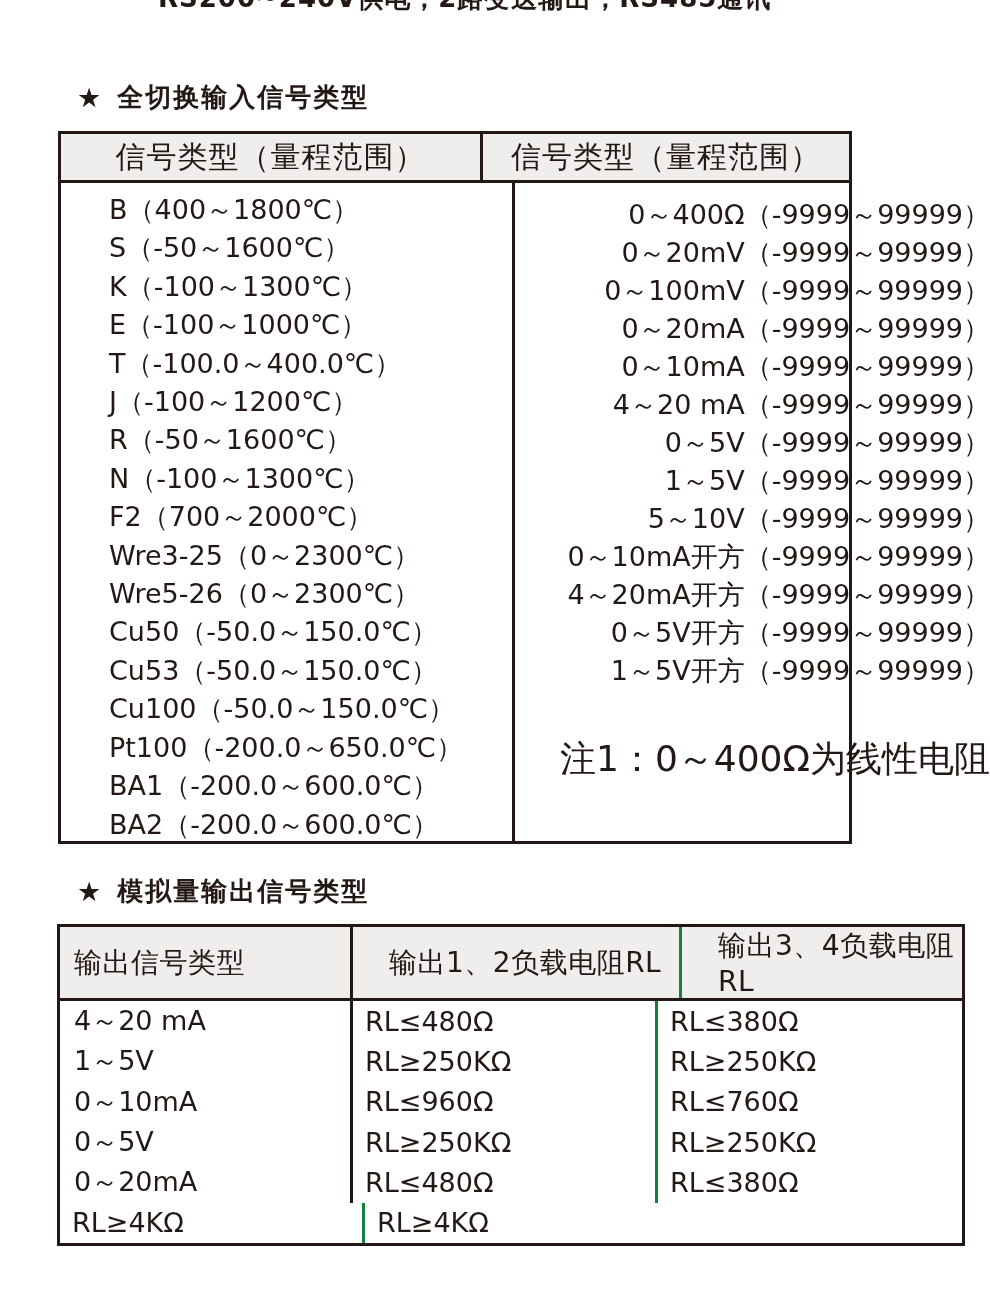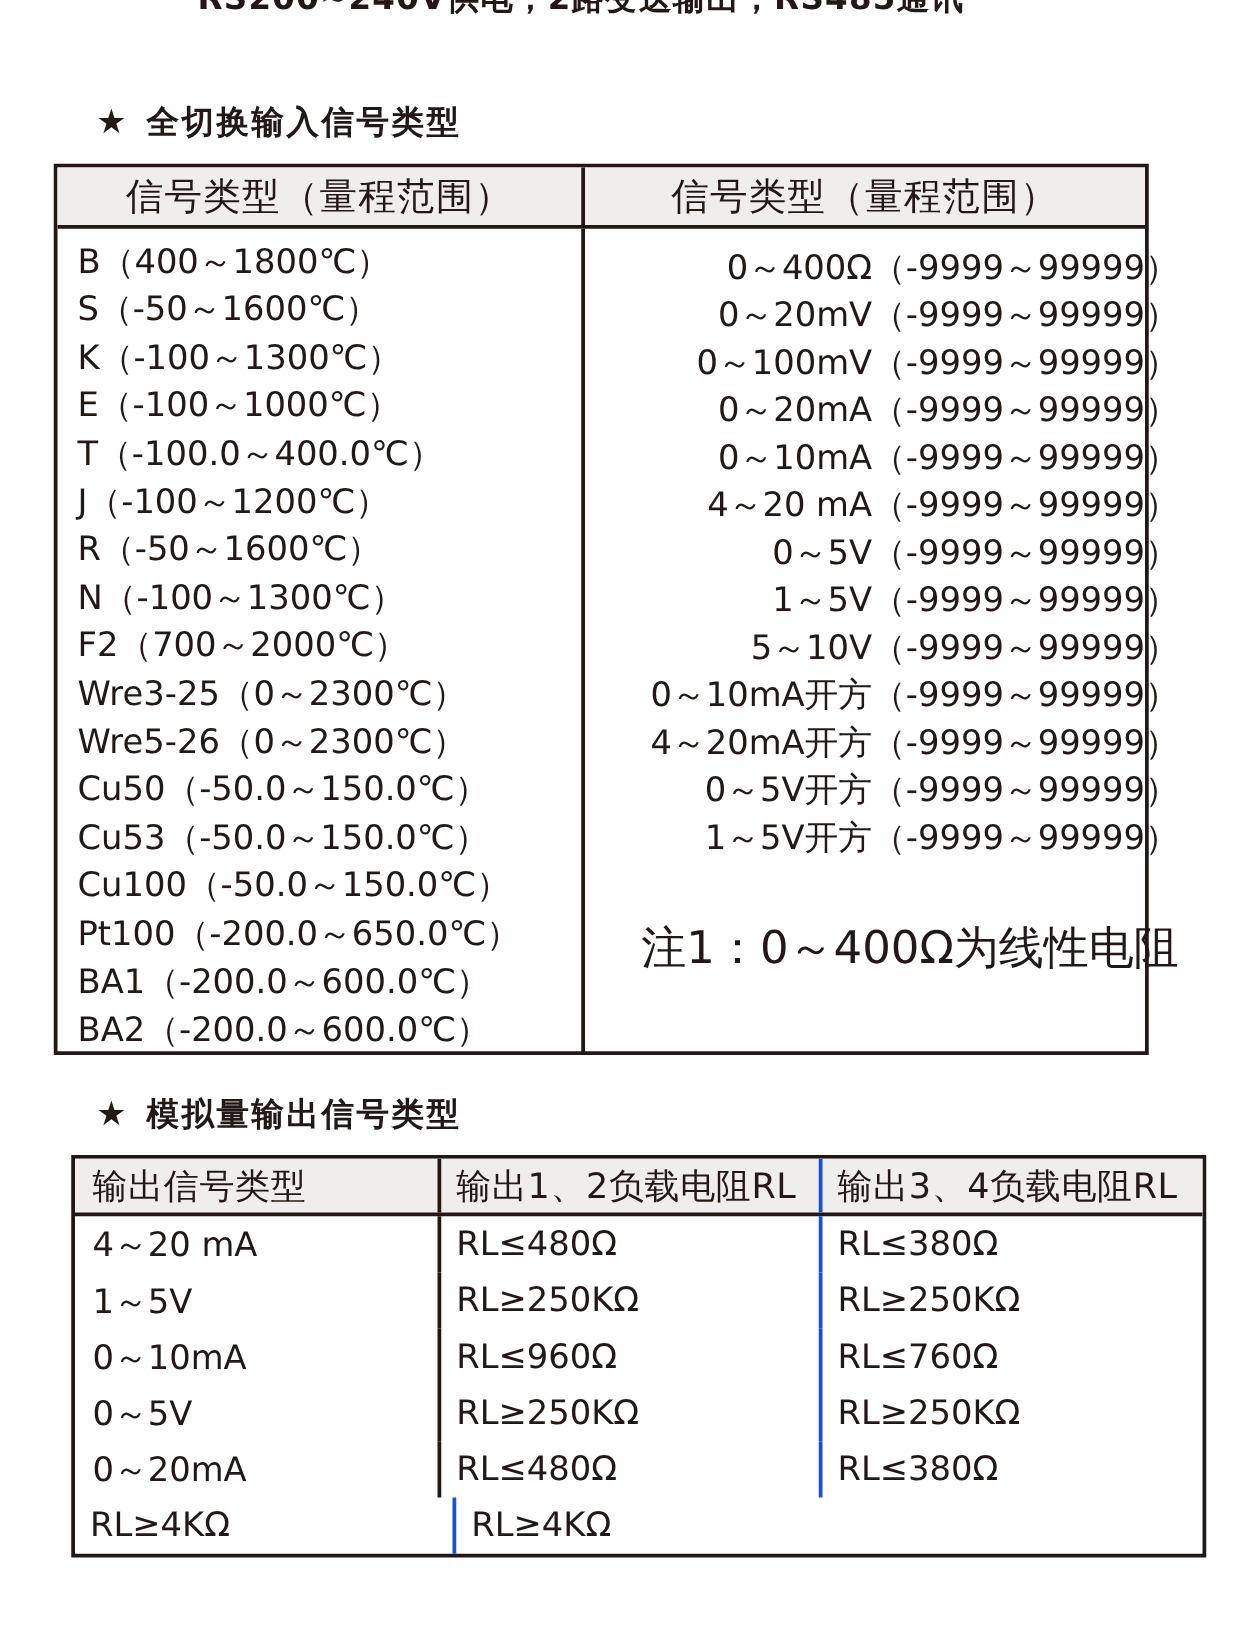--- a/index.html
+++ b/index.html
@@ -28,70 +28,71 @@
     position:absolute; left:77px;
     display:flex; align-items:center; gap:16px;
     font-size:26px; font-weight:600; letter-spacing:2px;
   }
   .heading .star { font-size:27px; letter-spacing:0; }
   .h1pos { top:80px; }
   .h2pos { top:874px; }
 
   
   .table1 {
-    position:absolute; left:43px; top:131px;
-    width:876px; height:713px;
+    position:absolute; left:58px; top:131px;
+    width:794px; height:713px;
     border:3px solid #231815;
     display:flex; flex-direction:column;
   }
   .t1-header {
     display:flex; flex:0 0 49px;
     border-bottom:3px solid #231815;
     background:#efeeec;
   }
   .t1-hcell {
     display:flex; align-items:center; justify-content:center;
     font-size:30px; letter-spacing:1px;
   }
   .t1-hcell.left { flex:0 0 422px; border-right:3px solid #231815; }
   .t1-hcell.rightc { flex:1; }
-  .t1-body { display:flex; flex:1; }
+  .t1-body { display:flex; flex:1;margin-left:32px; }
   .t1-col { font-size:27px; }
   .t1-col.left {
     flex:0 0 422px; border-right:3px solid #231815;
     padding:8px 0 0 16px; line-height:38.4px;
   }
   .t1-col.rightc { flex:1; padding:13px 12px 0 45px; line-height:38px;text-align:right; }
   .notes { margin-top:50px; line-height:37px; font-size:36px; }
   .row, .note-line { white-space:nowrap; }
 
   
   .table2 {
     position:absolute; left:57px; top:924px;
     width:908px; height:322px;
     border:3px solid #231815;
     display:flex; flex-direction:column;
   }
   .t2-header {
     display:flex; flex:0 0 46px;
     border-bottom:3px solid #231815;
     background:#efeeec;
+    gap:24px;
   }
   .t2-hcell {
     display:flex; align-items:center;
     font-size:28px; padding-left:12px; letter-spacing:0.5px;
   }
   .t2-body { display:flex; flex-direction:column; flex:1; }
   .t2-row { display:flex; flex:1; }
   .t2-cell {
     display:flex; align-items:center;
     font-size:27px; padding-left:12px; white-space:nowrap;
   }
   .c1 { flex:0 0 293px; border-right:3px solid #231815; padding-left:14px !important; }
-  .c2 { flex:0 0 305px; border-right:3px solid #1d4ed8; }
+  .c2 { flex:0 0 305px; border-right:3px solid #15803d; }
   .c3 { flex:1; }
 </style>
 </head>
 <body>
 
 <div class="page">
 
   <div class="top-clip">
     <span>RS200~240V供电，2路变送输出，RS485通讯</span>
   </div>

